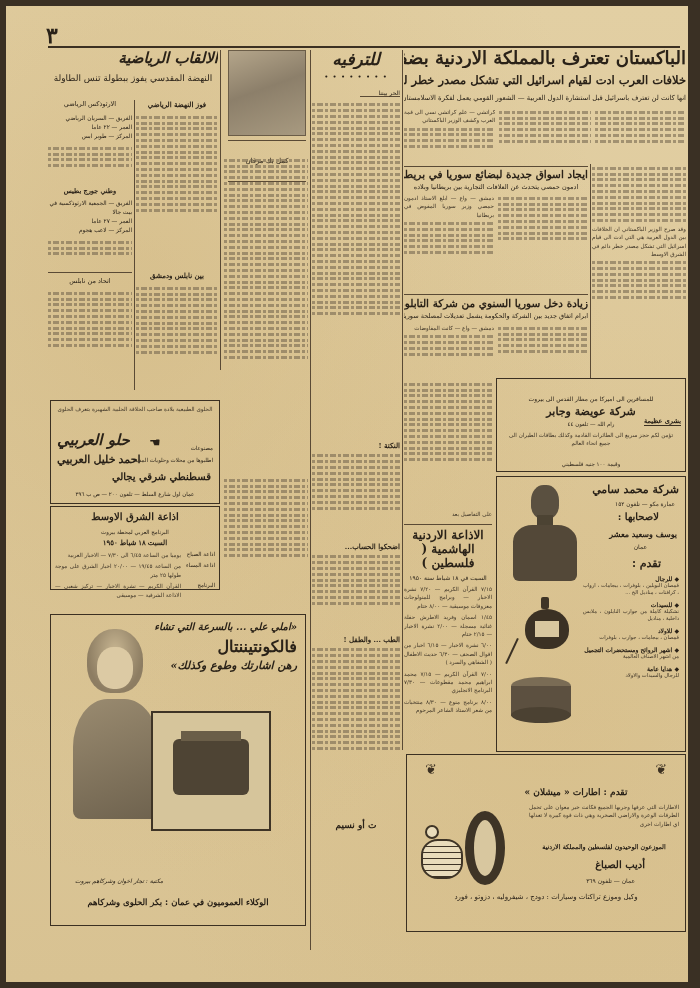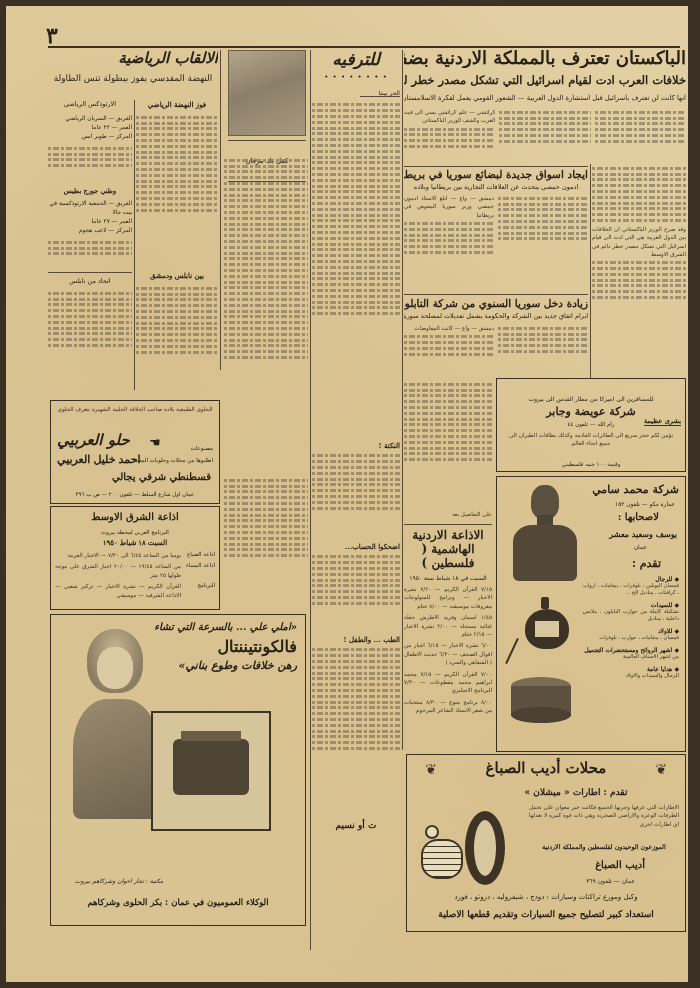--- a/index.html
+++ b/index.html
@@ -205,34 +205,32 @@
     <div class="body" style="height:auto; margin-top:4px;">٧/١٥ القرآن الكريم — ٧/٢٠ نشرة الاخبار — وبرامج للمنولوجات معزوفات موسيقية — ٨/٠٠ ختام</div>
     <div class="body" style="height:auto; margin-top:3px;">١/٤٥ اسمان وفريد الاطرش حفلة غنائية مسجلة — ٢/٠٠ نشرة الاخبار — ٢/١٥ ختام</div>
     <div class="body" style="height:auto; margin-top:3px;">٦/٠٠ نشرة الاخبار — ٦/١٥ اخبار من اقوال الصحف — ٦/٣٠ حديث الاطفال ( الشفاهي والسرد )</div>
     <div class="body" style="height:auto; margin-top:3px;">٧/٠٠ القرآن الكريم — ٧/١٥ محمد ابراهيم محمد مقطوعات — ٧/٣٠ البرنامج الانجليزي</div>
     <div class="body" style="height:auto; margin-top:3px;">٨/٠٠ برنامج منوع — ٨/٣٠ منتخبات من شعر الاستاذ الشاعر المرحوم</div>
   </div>
 
   <div class="box" style="left:400px; top:748px; width:280px; height:178px;">
     <div class="abs" style="left:18px; top:4px;"><span class="ornament">❦</span></div>
     <div class="abs" style="right:18px; top:4px;"><span class="ornament">❦</span></div>
-    <div class="abs center bold" style="left:0; right:0; top:4px; font-size:15px; font-family:'DejaVu Serif',serif;">محلات أديب الصباغ</div>
     <div class="abs center bold" style="left:60px; right:0; top:32px; font-size:9px; font-family:'DejaVu Serif',serif;">تقدم : اطارات « ميشلان »</div>
     <div class="abs body" style="right:6px; top:48px; width:150px; height:36px;">الاطارات التي عرفها وجربها الجميع فكانت خير معوان على تحمل الطرقات الوعرة والاراضي الصخرية وهي ذات قوة كبيرة لا تعدلها اي اطارات اخرى</div>
     <div class="abs bold" style="right:6px; top:88px; width:150px; font-size:6.3px; font-family:'DejaVu Serif',serif; text-align:center;">الموزعون الوحيدون لفلسطين والمملكة الاردنية</div>
     <div class="abs bold" style="right:40px; top:104px; font-size:10px; font-family:'DejaVu Serif',serif;">أديب الصباغ</div>
     <div class="abs" style="right:50px; top:122px; font-size:6px; font-family:'DejaVu Serif',serif;">عمان — تلفون ٣٦٩</div>
 
     <div class="abs" style="left:14px; top:56px; width:100px; height:76px;">
       <div style="position:absolute; left:44px; top:0; width:40px; height:74px; border:9px solid #3e3426; border-radius:50%; background:#d8c79f;"></div>
       <div style="position:absolute; left:4px; top:14px; width:14px; height:14px; border:2px solid #3e3426; border-radius:50%; background:#e9dcbb;"></div>
       <div style="position:absolute; left:0; top:28px; width:42px; height:40px; border:2px solid #3e3426; border-radius:40%; background:repeating-linear-gradient(180deg, #e9dcbb 0 5px, #3e3426 5px 6px);"></div>
     </div>
     <div class="abs center" style="left:0; right:0; top:138px; font-size:7px; font-family:'DejaVu Serif',serif;">وكيل وموزع تراكتات وسيارات : دودج ، شيفروليه ، دزوتو ، فورد</div>
-    <div class="abs center bold" style="left:0; right:0; top:154px; font-size:9px; font-family:'DejaVu Serif',serif;">استعداد كبير لتصليح جميع السيارات وتقديم قطعها الاصلية</div>
   </div>
 
   <div class="abs" style="left:306px; top:44px; width:88px;">
     <div class="headline" style="font-size:17px; font-style:italic;">للترفيه</div>
     <div class="center" style="font-size:7px; letter-spacing:1px; margin-top:4px;">• • • • • • • •</div>
     <div style="text-align:right; font-size:6px; margin-top:8px; font-family:'DejaVu Serif',serif; border-bottom:1px solid #5a4a35; width:40px; margin-right:0; margin-left:auto;">الحر بيننا</div>
     <div class="body" style="height:340px; margin-top:4px;">
       <span class="line-fill"></span>
         <span class="line-fill"></span>
         <span class="line-fill"></span>
@@ -464,21 +462,21 @@
     <div class="abs body center" style="left:4px; right:4px; top:4px; height:26px; text-align:center;">الحلوى الطبيعية بلادة صاحب الحلاقة الحلبية الشهيرة بتعرف الحلوى</div>
     <div class="abs bold" style="left:6px; top:30px; font-size:15px; font-style:italic; font-family:'DejaVu Serif',serif;">حلو العربيي</div>
     <div class="abs bold" style="left:6px; top:52px; font-size:11px; font-family:Liberation Sans, sans-serif;">احمد خليل العربيي</div>
     <div class="abs" style="left:98px; top:34px; font-size:13px;">☚</div>
     <div class="abs" style="right:6px; top:44px; font-size:5.5px; font-family:'DejaVu Serif',serif;">مصنوعات</div>
     <div class="abs" style="right:6px; top:56px; font-size:5.5px; font-family:'DejaVu Serif',serif;">اطلبوها من محلات وحلويات المدينة</div>
     <div class="abs bold" style="right:8px; top:70px; font-size:10px; font-family:'DejaVu Serif',serif;">قسطنطي شرقي يجالي</div>
     <div class="abs center" style="left:0; right:0; top:90px; font-size:5.5px; font-family:'DejaVu Serif',serif;">عمان اول شارع السلط — تلفون ٢٠٠ — ص ب ٣٩٦</div>
   </div>
 
-  <div class="box" style="left:44px; top:500px; width:170px; height:104px;">
+  <div class="box" style="left:44px; top:500px; width:170px; height:84px;">
     <div class="abs center bold" style="left:0; right:0; top:4px; font-size:10px; font-family:'DejaVu Serif',serif;">اذاعة الشرق الاوسط</div>
     <div class="abs center" style="left:0; right:0; top:22px; font-size:5.5px; font-family:'DejaVu Serif',serif;">البرنامج العربي لمحطة بيروت</div>
     <div class="abs center bold" style="left:0; right:0; top:32px; font-size:7px; font-family:Liberation Sans, sans-serif;">السبت ١٨ شباط ١٩٥٠</div>
     <div class="abs" style="left:4px; right:4px; top:44px;">
       <div style="display:flex; margin-bottom:3px;">
         <div style="width:34px; font-size:5.5px; font-family:'DejaVu Serif',serif;">اذاعة الصباح</div>
         <div class="body" style="flex:1; height:auto;">يوميا من الساعة ٦/٤٥ الى ٧/٣٠ — الاخبار العربية</div>
       </div>
       <div style="display:flex; margin-bottom:3px;">
         <div style="width:34px; font-size:5.5px; font-family:'DejaVu Serif',serif;">اذاعة المساء</div>
@@ -498,18 +496,18 @@
       <div style="position:absolute; left:28px; top:18px; width:36px; height:42px; background:#dccaa4; border-radius:45%;"></div>
       <div style="position:absolute; left:4px; top:70px; width:86px; height:120px; background:linear-gradient(160deg, #9a8b70, #6e624e); border-radius:40% 40% 8px 8px;"></div>
     </div>
 
     <div class="abs" style="left:100px; top:96px; width:120px; height:120px; border:2px solid #3e3426; background:#d6c59b;">
       <div style="position:absolute; left:20px; top:26px; width:76px; height:56px; background:#4e4434; border-radius:6px;"></div>
       <div style="position:absolute; left:28px; top:18px; width:60px; height:10px; background:#6a5e48;"></div>
     </div>
     <div class="abs" style="right:8px; top:6px; font-size:10px; font-weight:bold; font-family:'DejaVu Serif',serif; font-style:italic;">«املي علي ... بالسرعة التي تشاء</div>
     <div class="abs" style="right:8px; top:22px; font-size:16px; font-weight:bold; font-family:'DejaVu Serif',serif;">فالكونتيننتال</div>
-    <div class="abs" style="right:8px; top:44px; font-size:11px; font-weight:bold; font-family:'DejaVu Serif',serif; font-style:italic;">رهن خلافات وطوع بناني»</div>
+    <div class="abs" style="right:8px; top:44px; font-size:11px; font-weight:bold; font-family:'DejaVu Serif',serif; font-style:italic;">رهن اشارتك وطوع وكذلك»</div>
     <div class="abs" style="left:24px; top:262px; font-size:6px; font-family:'DejaVu Serif',serif; font-style:italic;">مكتبة : تجار اخوان وشركاهم بيروت</div>
     <div class="abs center bold" style="left:0; right:0; top:282px; font-size:8.5px; font-family:'DejaVu Serif',serif;">الوكلاء العموميون في عمان : بكر الحلوى وشركاهم</div>
   </div>
 
 </div>
 
 </body></html>

